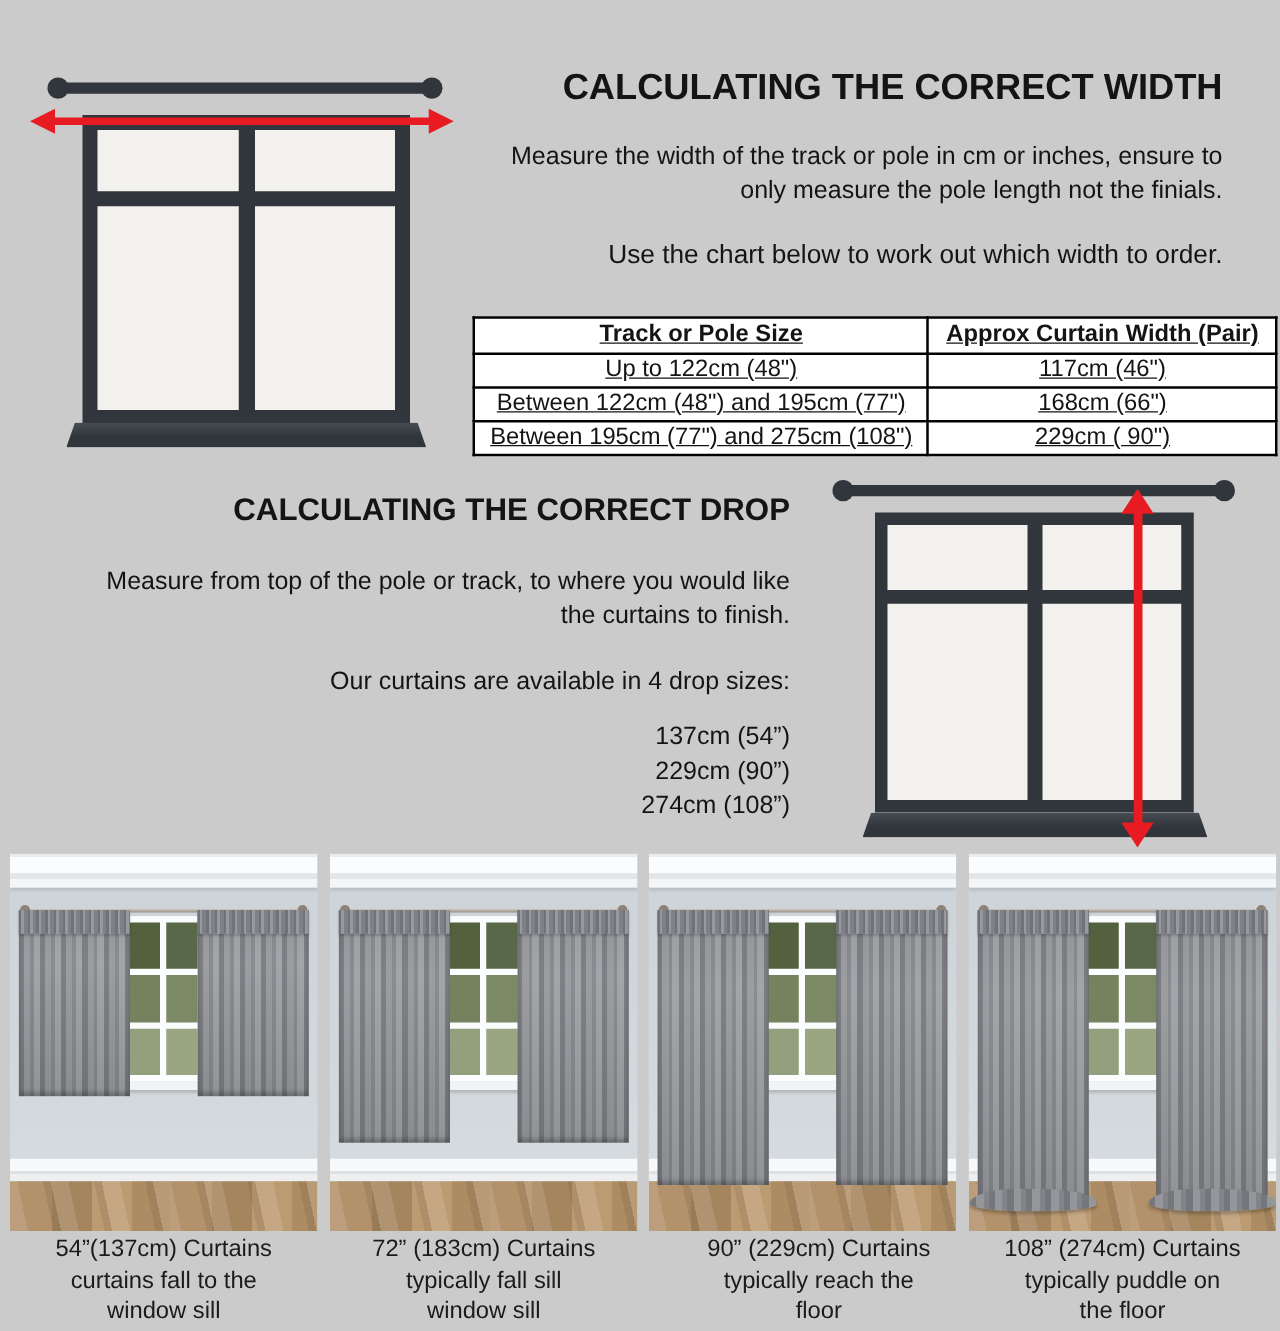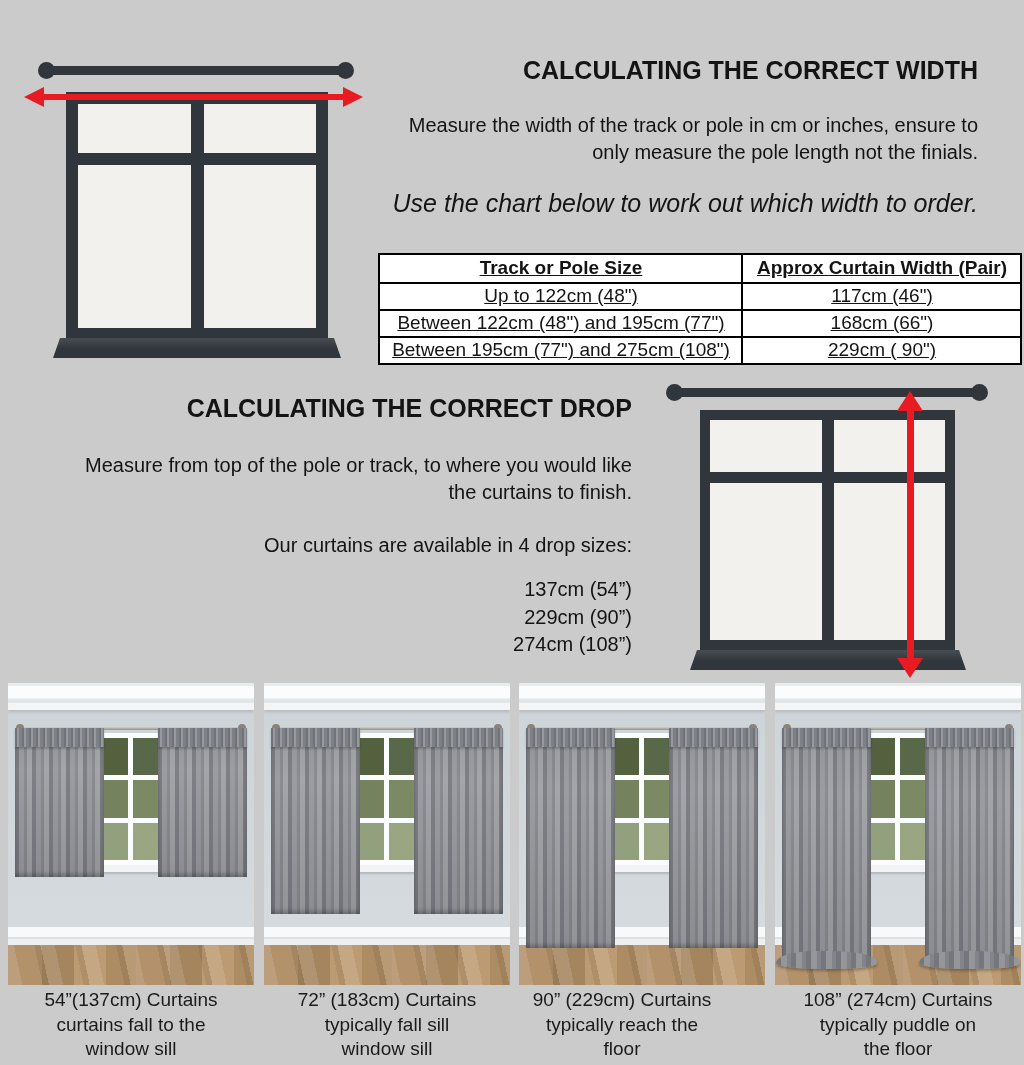--- a/index.html
+++ b/index.html
@@ -29,23 +29,23 @@
   .ah-left{left:0;border-right:20px solid var(--red,#e81b22);}
   .ah-right{right:0;border-left:20px solid var(--red,#e81b22);}
   .arrow-v{position:absolute;left:897px;top:391px;width:26px;height:287px;z-index:6;}
   .av-shaft{position:absolute;top:14px;bottom:14px;left:10px;width:7px;background:var(--red,#e81b22);}
   .av-head{position:absolute;width:0;height:0;border-left:13px solid transparent;border-right:13px solid transparent;left:0;}
   .av-top{top:0;border-bottom:20px solid var(--red,#e81b22);}
   .av-bot{bottom:0;border-top:20px solid var(--red,#e81b22);}
 
   
   .col-right{position:absolute;left:372px;top:56px;width:606px;text-align:right;}
-  .col-right h1{margin:0;font-size:25px;line-height:28px;font-weight:bold;}
+  .col-right h1{margin:0;font-size:29px;line-height:28px;font-weight:bold;}
   .col-right .p1{margin:28px 0 0 0;font-size:20px;line-height:27px;}
-  .col-right .p2{margin:24px 0 0 0;font-size:25px;line-height:27px;font-style:italic;}
+  .col-right .p2{margin:24px 0 0 0;font-size:21px;line-height:27px;}
 
   .col-left{position:absolute;left:57px;top:394px;width:575px;text-align:right;}
   .col-left h1{margin:0;font-size:25px;line-height:28px;font-weight:bold;}
   .col-left .p1{margin:30px 0 0 0;font-size:20px;line-height:27px;}
   .col-left .p2{margin:26px 0 0 0;font-size:20px;line-height:27px;}
   .size-list{margin-top:17px;font-size:20px;line-height:27.5px;}
 
   
   #size-table{position:absolute;left:378px;top:253px;width:644px;border-collapse:collapse;background:var(--table_bg,#fff);table-layout:fixed;}
   #size-table th,#size-table td{border:2px solid #000;font-size:19px;padding:1px 4px 2px 5px;text-align:center;white-space:nowrap;overflow:hidden;text-decoration:underline;}
@@ -247,21 +247,21 @@
   <div class="caption" style="left:21px">
     <div>54”(137cm) Curtains</div>
     <div>curtains fall to the</div>
     <div>window sill</div>
   </div>
   <div class="caption" style="left:277px">
     <div>72” (183cm) Curtains</div>
     <div>typically fall sill</div>
     <div>window sill</div>
   </div>
-  <div class="caption" style="left:512px">
+  <div class="caption" style="left:545px">
     <div>90” (229cm) Curtains</div>
     <div>typically reach the</div>
     <div>floor</div>
   </div>
   <div class="caption" style="left:788px">
     <div>108” (274cm) Curtains</div>
     <div>typically puddle on</div>
     <div>the floor</div>
   </div>
 

